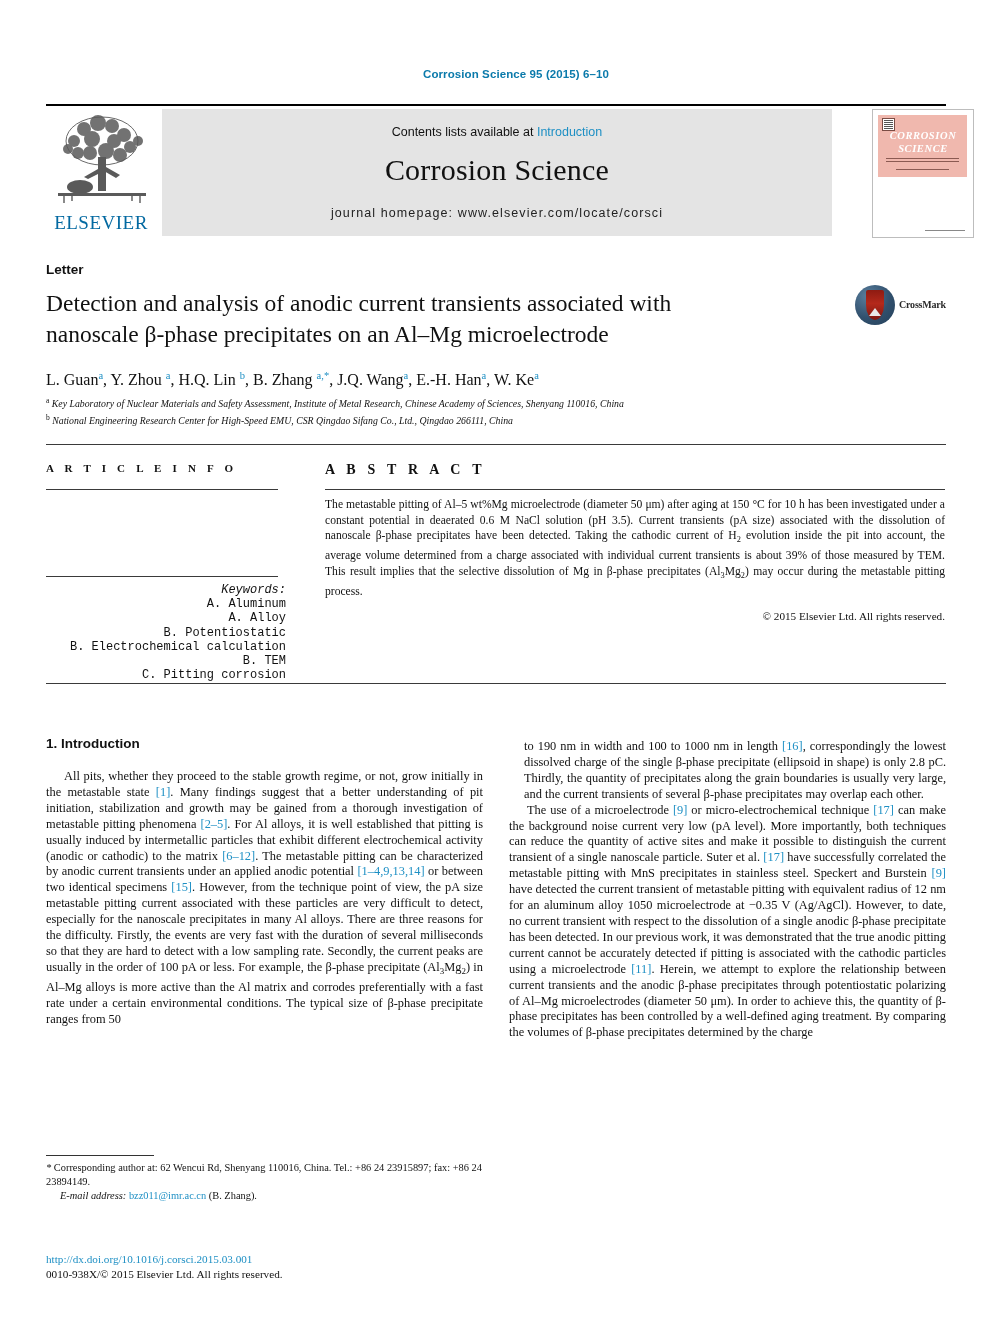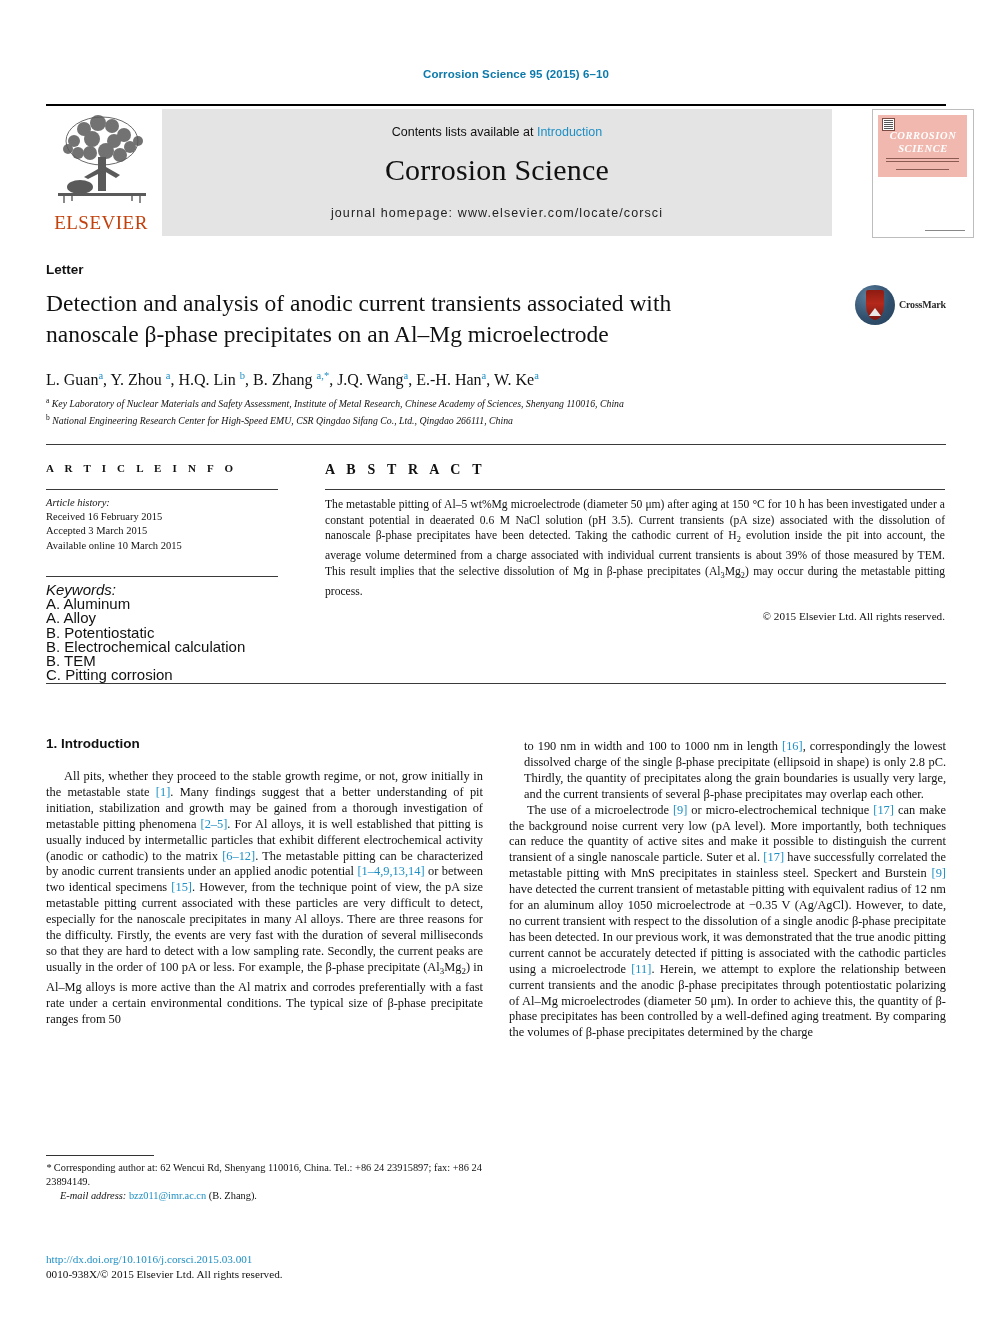--- a/index.html
+++ b/index.html
@@ -64,21 +64,21 @@
     overflow: hidden;
   }
   .elsevier-word {
     position: absolute;
     left: 0; bottom: 2px;
     width: 110px;
     text-align: center;
     font-family: "Liberation Serif", serif;
     font-size: 19px;
     letter-spacing: 0.5px;
-    color: #c2410c;
+    color: #0369a1;
   }
 
   .grey-band {
     position: absolute;
     left: 116px; top: 0;
     width: 670px;
     height: 127px;
     background: #e4e4e4;
   }
   .contents-line {
@@ -308,24 +308,25 @@
   .kw-rule {
     position: absolute;
     left: 46px; top: 576px;
     width: 232px;
     border-top: 1px solid #3a3a3a;
   }
   .keywords {
     position: absolute;
     left: 46px; top: 583px;
     width: 240px;
-    font-family: Liberation Sans, sans-serif;
-    font-size: 15px;
+    font-family: Liberation Mono, monospace;
+    font-size: 12px;
     line-height: 14.2px;
     color: #111;
+    text-align: right;
   }
   .keywords .lab { font-style: italic; }
 
   .abstract-body {
     position: absolute;
     left: 325px; top: 497px;
     width: 620px;
     font-family: "Liberation Serif", serif;
     font-size: 11.6px;
     line-height: 15.6px;
@@ -486,26 +487,20 @@
     <div><sup>a</sup> <span>Key Laboratory of Nuclear Materials and Safety Assessment, Institute of Metal Research, Chinese Academy of Sciences, Shenyang 110016, China</span></div>
     <div><sup>b</sup> <span>National Engineering Research Center for High-Speed EMU, CSR Qingdao Sifang Co., Ltd., Qingdao 266111, China</span></div>
   </div>
 
   <div class="rule-top"></div>
   <div class="info-head">A R T I C L E    I N F O</div>
   <div class="abstract-head">A B S T R A C T</div>
   <div class="info-rule"></div>
   <div class="abstract-rule"></div>
 
-  <div class="history">
-    <div class="lab">Article history:</div>
-    <div>Received 16 February 2015</div>
-    <div>Accepted 3 March 2015</div>
-    <div>Available online 10 March 2015</div>
-  </div>
 
   <div class="kw-rule"></div>
   <div class="keywords">
     <div class="lab">Keywords:</div>
     <div>A. Aluminum</div>
     <div>A. Alloy</div>
     <div>B. Potentiostatic</div>
     <div>B. Electrochemical calculation</div>
     <div>B. TEM</div>
     <div>C. Pitting corrosion</div>

